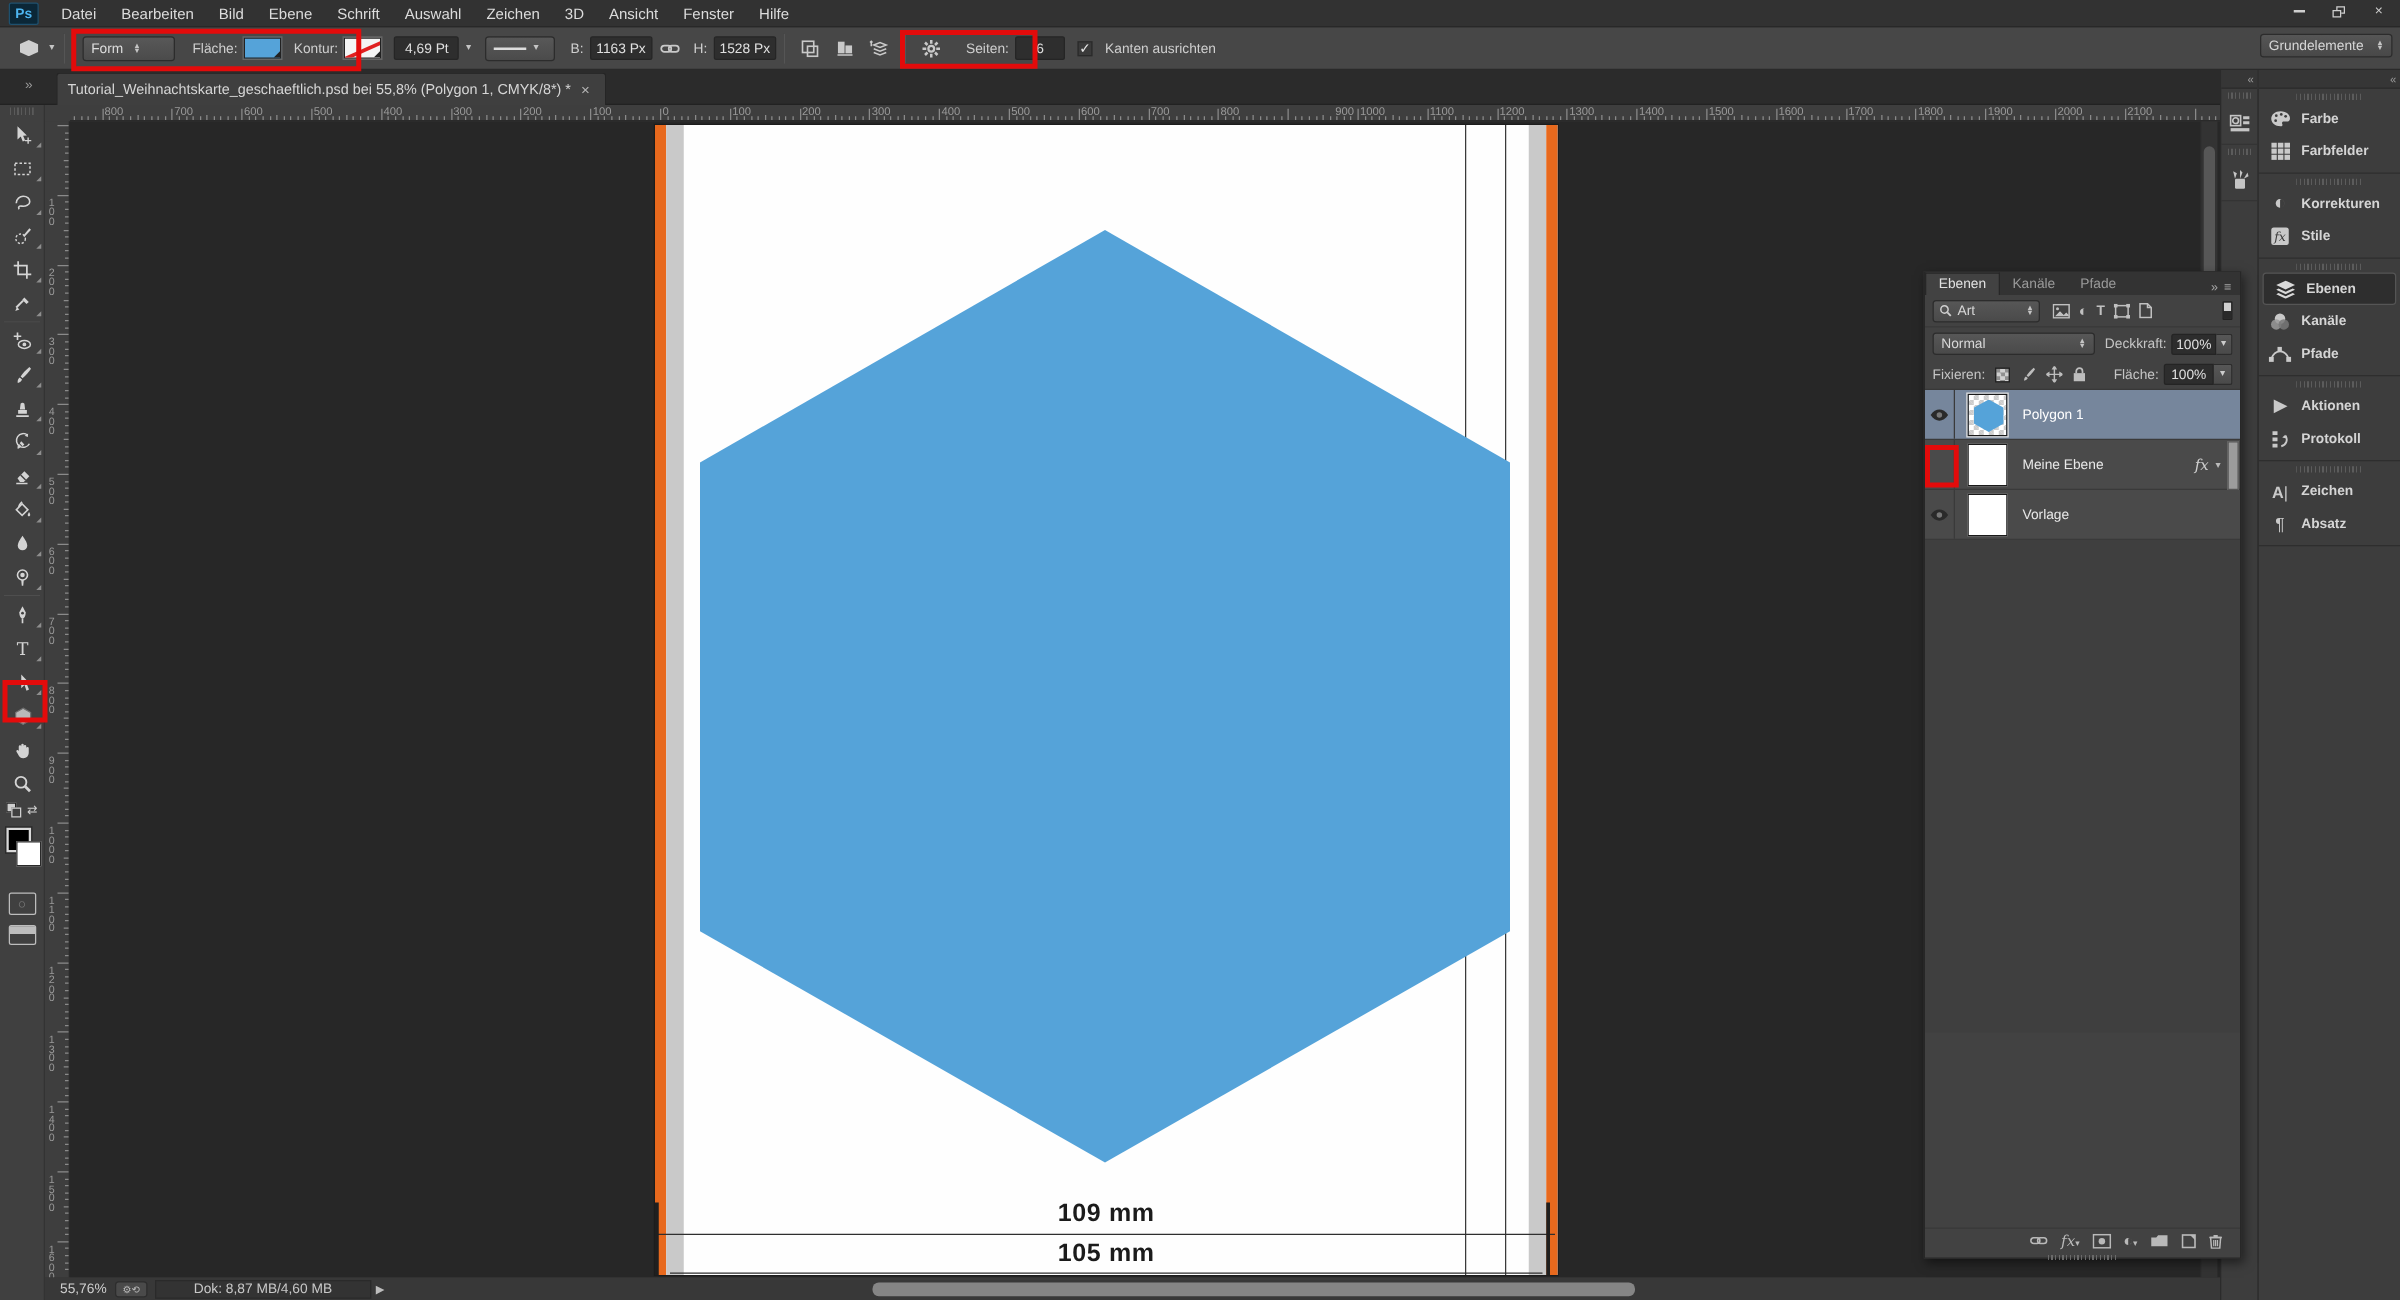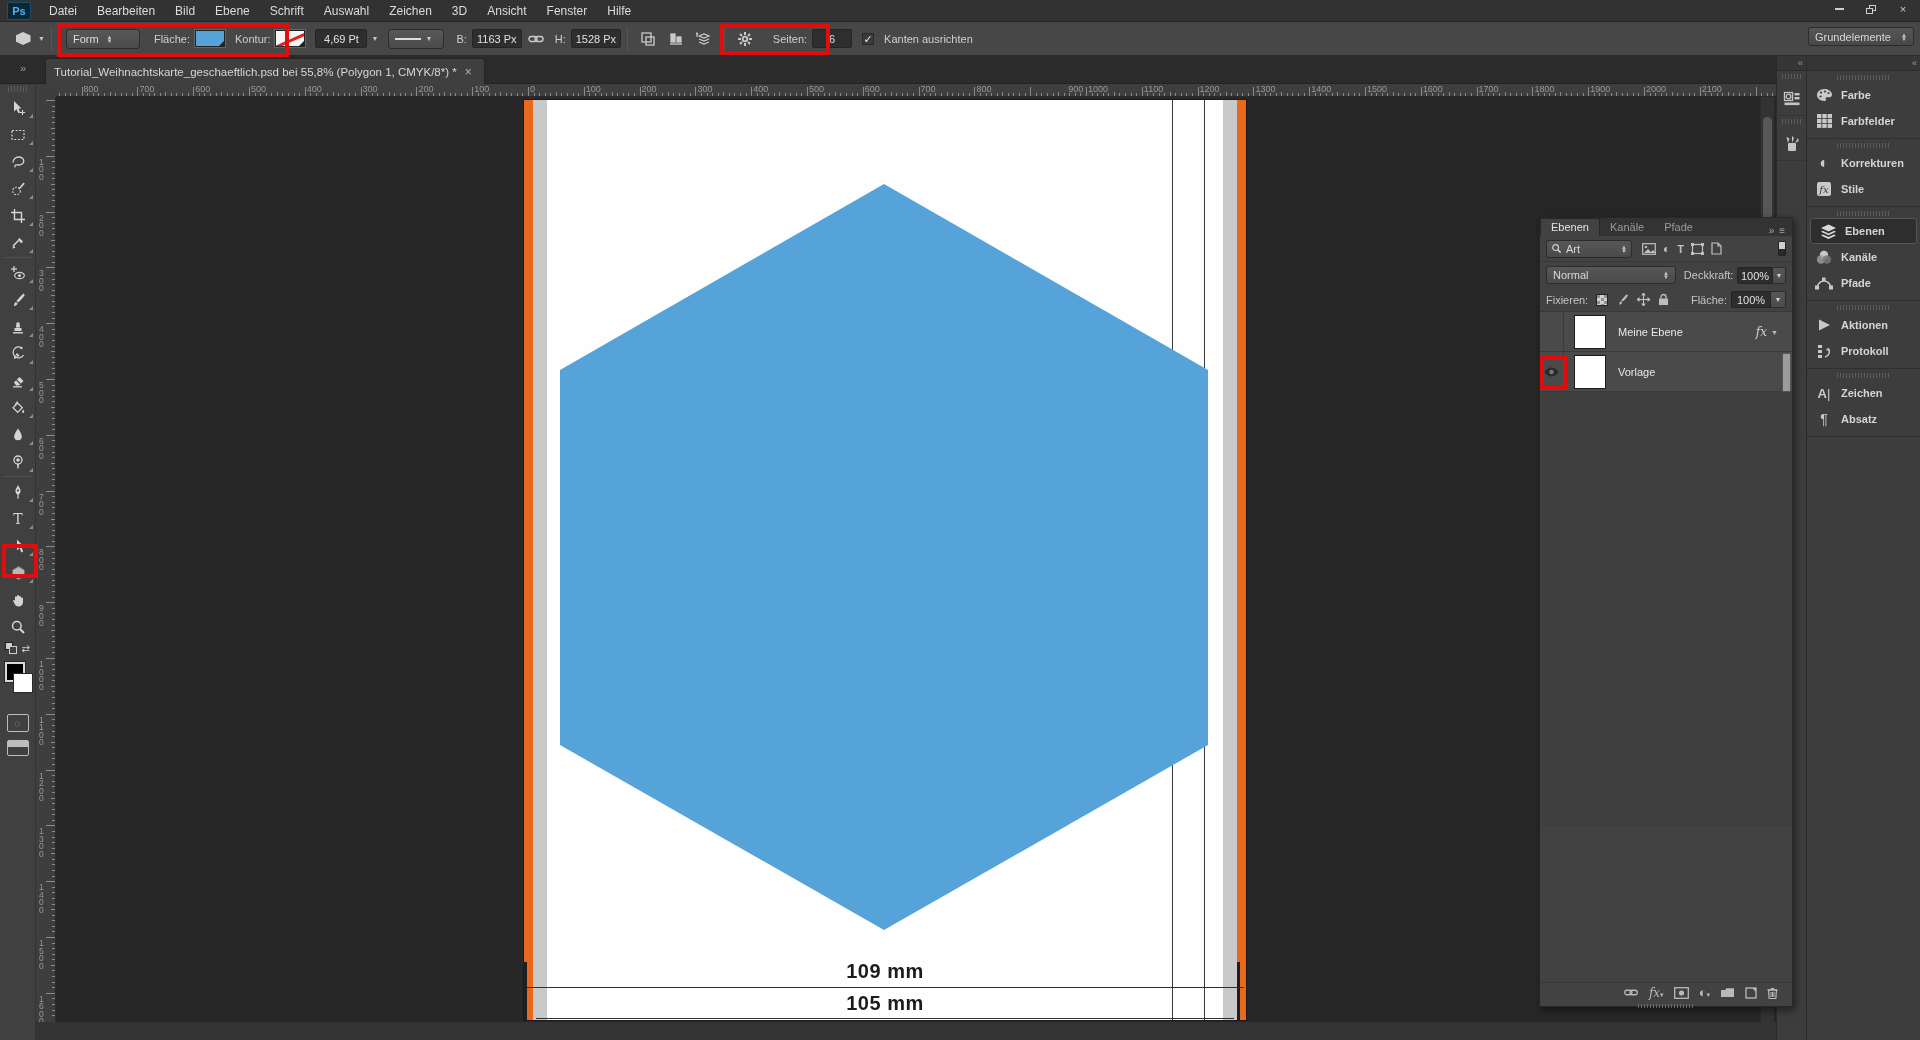--- a/index.html
+++ b/index.html
@@ -1051,20 +1051,29 @@
       <div class="bracket left"></div>
       <div class="bracket right"></div>
       <div class="mlabel outer">109 mm</div>
       <div class="mlabel inner">105 mm</div>
     </div>
   </div>
   <div class="vscroll">
       <div class="thumb"></div>
     </div>
 
+  <div class="statusbar">
+    <span class="zoom-field">55,76%</span>
+    <span class="drive-icon">⚙⟲</span>
+    <span class="doc-info">Dok: 8,87 MB/4,60 MB</span>
+    <span class="status-flyout">▶</span>
+    <div class="hscroll-track">
+      <div class="hscroll-thumb"></div>
+    </div>
+  </div>
 
   <div class="layers-panel">
     <div class="lp-tabs">
       <div class="lp-tab active">Ebenen</div>
       <div class="lp-tab">Kanäle</div>
       <div class="lp-tab">Pfade</div>
       <div class="lp-tabicons"><span>»</span> <span>≡</span></div>
     </div>
     <div class="lp-row lp-filter">
       <div class="lp-search">
@@ -1129,20 +1138,32 @@
         <svg width="11" height="13" viewBox="0 0 11 13">
             <rect x="1" y="5.5" width="9" height="6.5" fill="#bdbdbd"></rect>
             <path d="M3 5.5 V4 a2.5 2.5 0 0 1 5 0 V5.5" fill="none" stroke="#bdbdbd" stroke-width="1.4"></path>
           </svg>
       </div>
       <span class="lp-label" style="margin-left:auto;">Fläche:</span>
       <div class="pct-well">100%</div>
       <div class="pct-btn">▼</div>
     </div>
     <div class="lp-list">
+      <div class="layer-row selected">
+        <div class="eye-well">
+          <svg width="15" height="10" viewBox="0 0 15 10">
+              <path d="M0.5 5 C2.5 1.8 5 0.5 7.5 0.5 C10 0.5 12.5 1.8 14.5 5 C12.5 8.2 10 9.5 7.5 9.5 C5 9.5 2.5 8.2 0.5 5 Z" fill="#2a2a2a"></path>
+              <circle cx="7.5" cy="5" r="2.2" fill="#777"></circle>
+            </svg>
+        </div>
+        <div class="thumb-box">
+            <div class="layer-thumb poly"></div>
+          </div>
+        <span class="layer-name">Polygon 1</span>
+      </div>
       <div class="layer-row">
         <div class="eye-well"></div>
         <div class="thumb-box">
             <div class="layer-thumb"></div>
           </div>
         <span class="layer-name">Meine Ebene</span>
         <span class="fx-badge">fx</span>
         <span class="fx-dd">▼</span>
       </div>
       <div class="layer-row">

